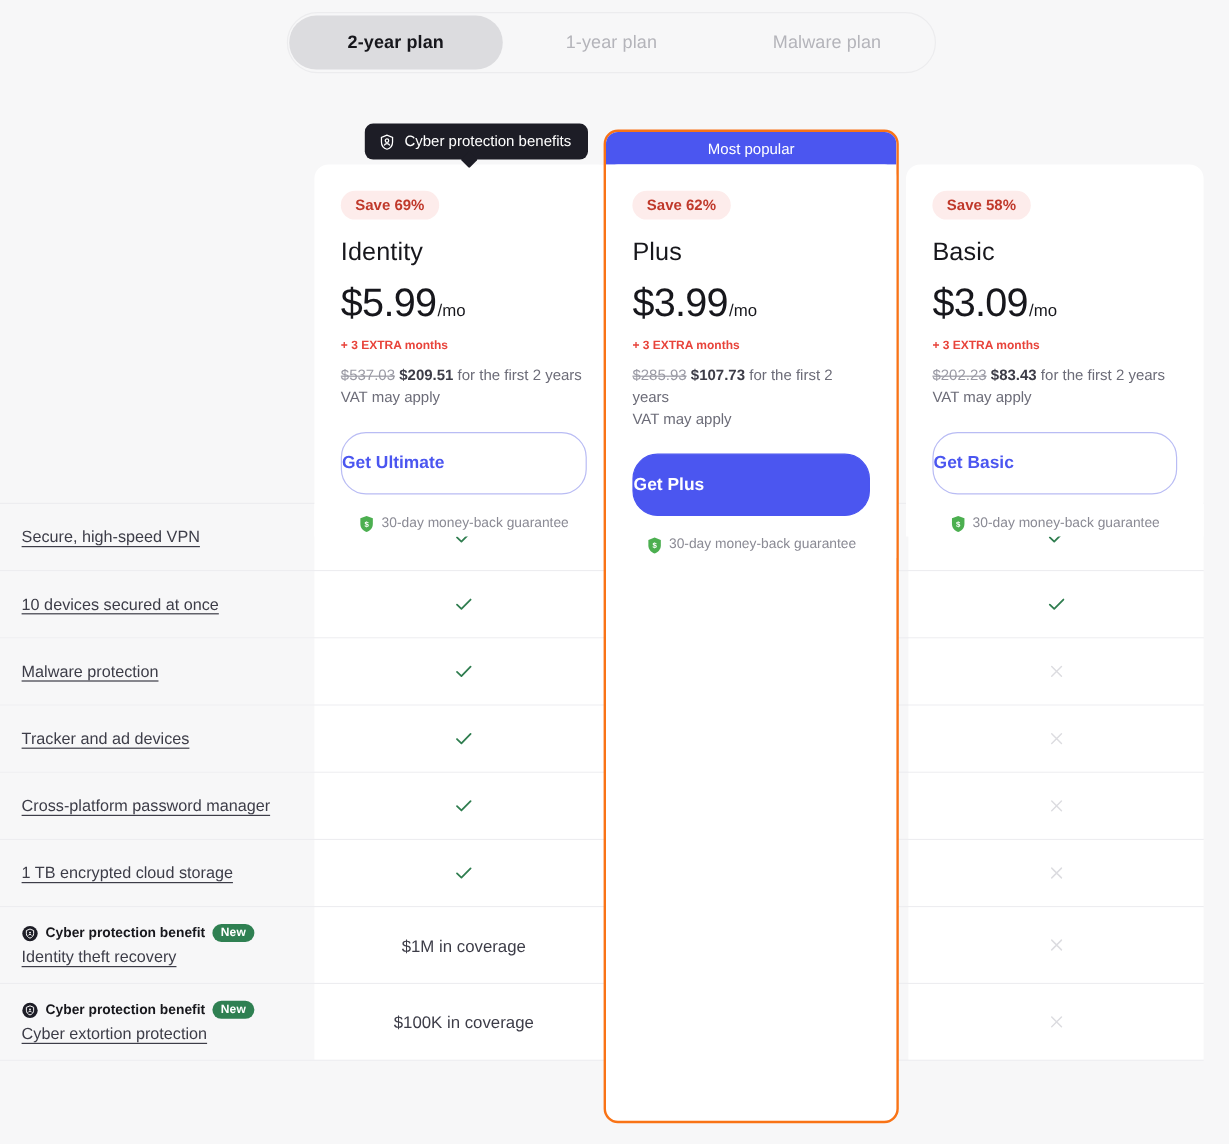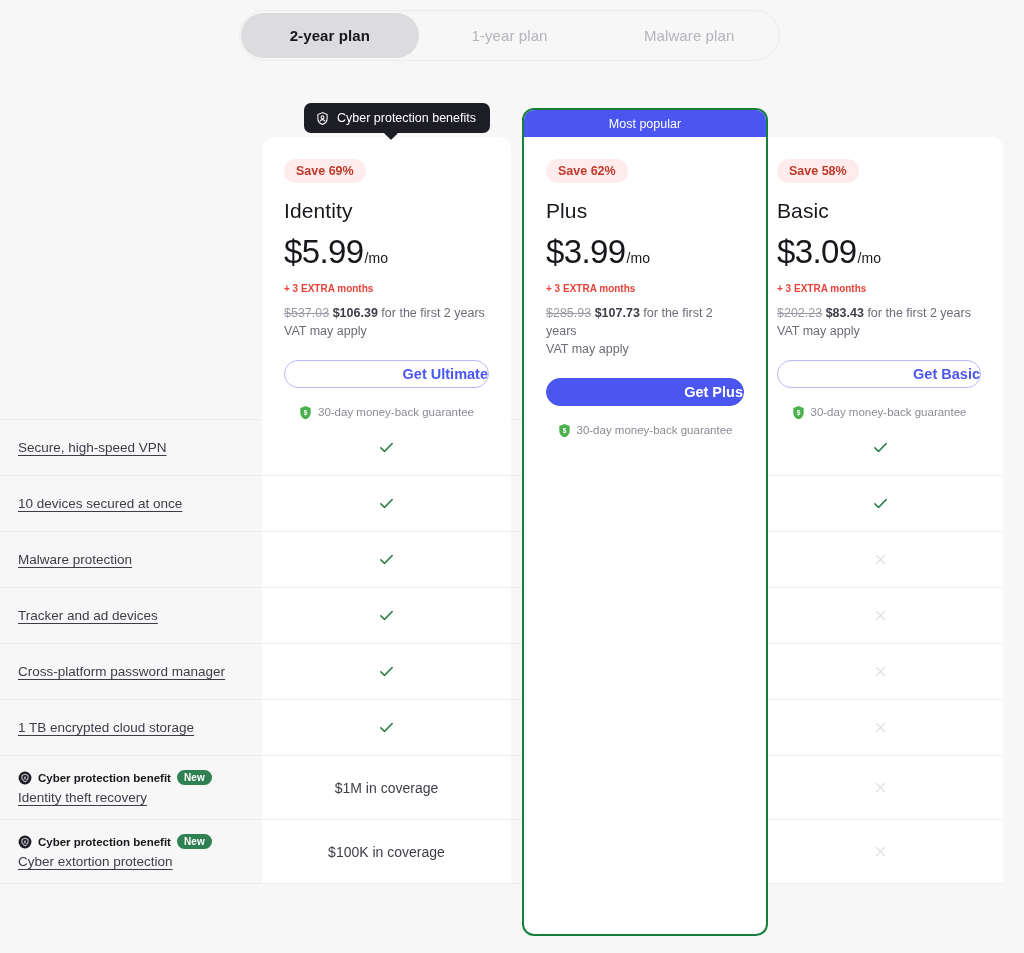--- a/index.html
+++ b/index.html
@@ -51,22 +51,22 @@
   .card {
     position: absolute; top: 137px;
     background: #fff;
     border-radius: 12px 12px 0 0;
     z-index: 10;
   }
   .card.ultimate { left: 262px; width: 249px; }
   .card.basic { left: 755px; width: 248px; }
 
   .card.plus {
-    left: 522px; top: 108px; width: 246px;
-    border: 2px solid #15803d;
+    left: 503px; top: 108px; width: 246px;
+    border: 2px solid #f97316;
     border-radius: 12px;
     overflow: hidden;
     height: 828px;
     z-index: 20;
   }
   .popular-banner {
     height: 27px; background: #4b56f0;
     display: flex; align-items: center; justify-content: center;
     color: #fff; font-size: 12.5px;
   }
@@ -91,23 +91,23 @@
   .extra-months {
     margin-top: 12px;
     font-size: 10px; font-weight: bold; color: #e8433a;
   }
   .totals { margin-top: 10px; font-size: 12.5px; color: #6c6c78; line-height: 1.45; }
   .totals .old { text-decoration: line-through; color: #9a9aa4; }
   .totals .new { font-weight: bold; color: #3d3d48; }
   .vat { font-size: 12.5px; color: #6c6c78; }
 
   .cta {
-    margin-top: 20px; height: 28px; width: 100%;
+    margin-top: 20px; height: 52px; width: 100%;
     border-radius: 21px;
-    display: flex; align-items: center; justify-content: flex-end;
+    display: flex; align-items: center; justify-content: flex-start;
     font-size: 14.5px; font-weight: bold;
     cursor: pointer; user-select: none;
   }
   .cta.outline { border: 1px solid #b9bcf4; color: #4b56f0; background: #fff; }
   .cta.filled { background: #4b56f0; color: #fff; border: 1px solid #4b56f0; }
 
   .guarantee {
     margin-top: 13px; height: 22px;
     display: flex; align-items: center; justify-content: center; gap: 6px;
     font-size: 11.5px; color: #8a8a94;
@@ -183,21 +183,21 @@
     <div class="card-body">
       <div class="save-badge">Save 69%</div>
       <div class="plan-name">Identity</div>
       <div class="price-row">
         <span class="price">$5.99</span>
         <span class="price-period">/mo</span>
       </div>
       <div class="extra-months">+ 3 EXTRA months</div>
       <div class="totals">
         <span class="old">$537.03</span>
-        <span class="new">$106.39</span>
+        <span class="new">$209.51</span>
         <span>for the first 2 years</span>
         <div class="vat">VAT may apply</div>
       </div>
       <div class="cta outline">
         <span>Get Ultimate</span>
       </div>
       <div class="guarantee">
         <span>
           <svg width="13" height="15" viewBox="0 0 20 22" fill="#4caf50">
             <path d="M10 1 2 4v7.2C2 16 5.4 20 10 21.4 14.6 20 18 16 18 11.2V4L10 1z"></path>

